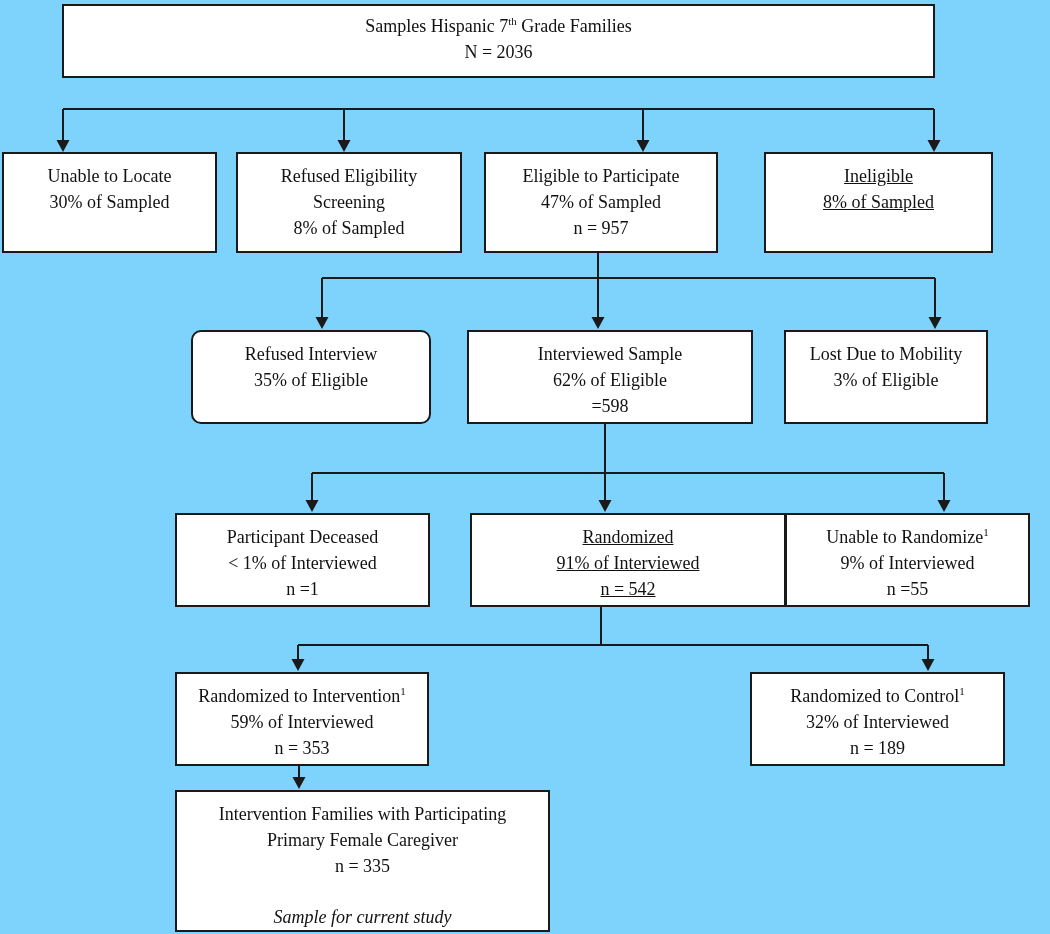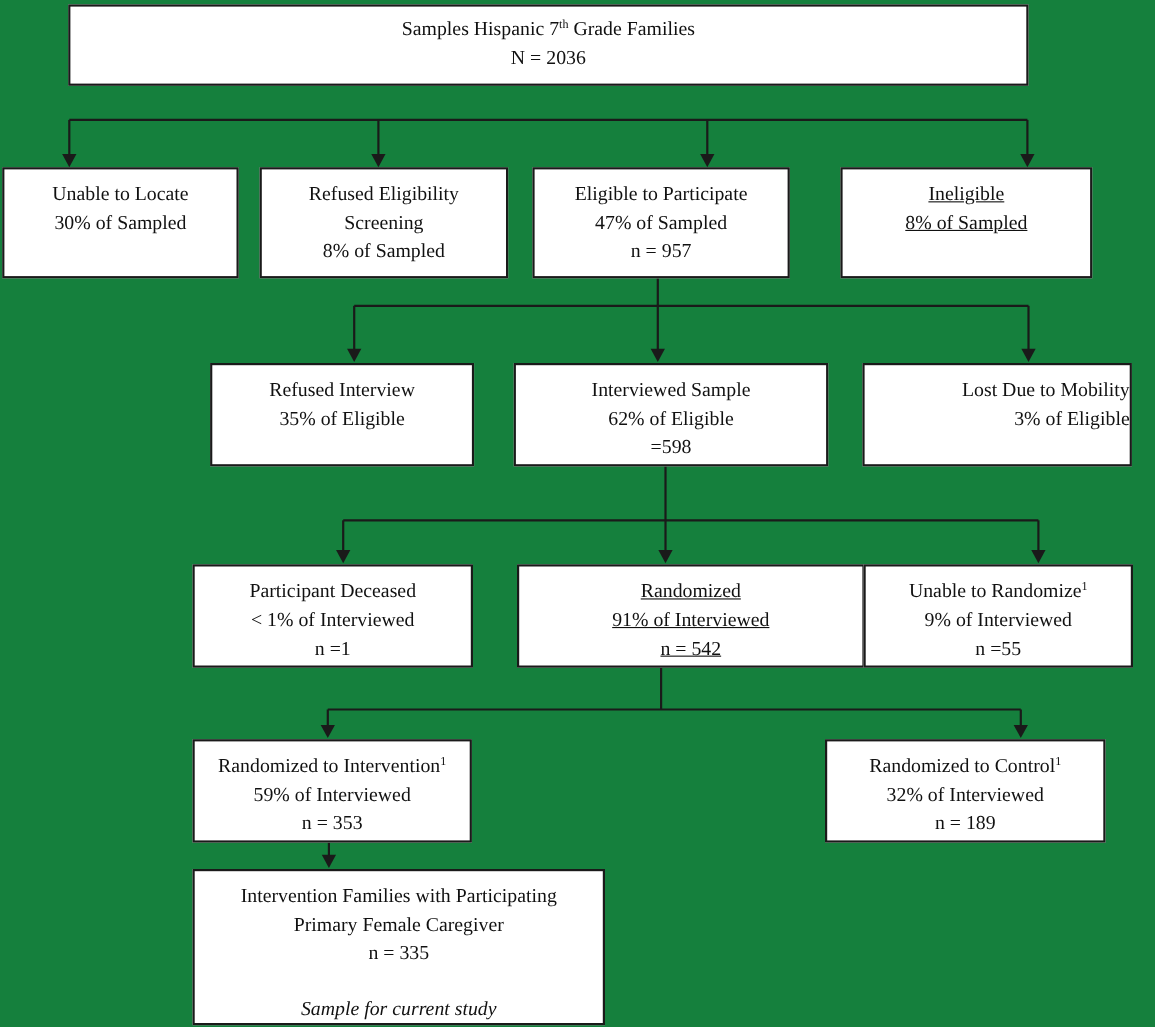--- a/index.html
+++ b/index.html
@@ -1,17 +1,17 @@
 <!DOCTYPE html>
 <html><head>
 <meta charset="utf-8">
 <style>
   html,body { margin:0; padding:0; background:#ffffff; }
   .stage {
-    position:relative; width:1050px; height:934px; background:#15803d;
+    position:relative; width:1050px; height:934px; background:#7dd3fc;
     font-family:"Liberation Serif", serif; color:#111111; overflow:hidden;
   }
   .node {
     position:absolute; box-sizing:border-box; background:#ffffff;
     border:2px solid #1a1a1a; text-align:center;
     font-size:18px; line-height:26px; padding-top:9px;
   }
   .node sup { font-size:11px; line-height:0; vertical-align:super; }
   .note { font-style:italic; margin-top:25px; }
   svg.wires { position:absolute; left:0; top:0; pointer-events:none; }
@@ -89,32 +89,32 @@
     <div>Eligible to Participate</div>
     <div>47% of Sampled</div>
     <div>n = 957</div>
   </div>
 
   <div class="node" style="left:764px; top:152px; width:229px; height:101px;text-decoration:underline;">
     <div>Ineligible</div>
     <div>8% of Sampled</div>
   </div>
 
-  <div class="node" style="left:191px; top:330px; width:240px; height:94px;">
+  <div class="node" style="left:191px; top:330px; width:240px; height:94px;border-radius:10px;">
     <div>Refused Interview</div>
     <div>35% of Eligible</div>
   </div>
 
   <div class="node" style="left:467px; top:330px; width:286px; height:94px;">
     <div>Interviewed Sample</div>
     <div>62% of Eligible</div>
     <div>=598</div>
   </div>
 
-  <div class="node" style="left:784px; top:330px; width:245px; height:94px;text-align:right;">
+  <div class="node" style="left:784px; top:330px; width:204px; height:94px;">
     <div>Lost Due to Mobility</div>
     <div>3% of Eligible</div>
   </div>
 
   <div class="node" style="left:175px; top:513px; width:255px; height:94px;">
     <div>Participant Deceased</div>
     <div>&lt; 1% of Interviewed</div>
     <div>n =1</div>
   </div>
 

